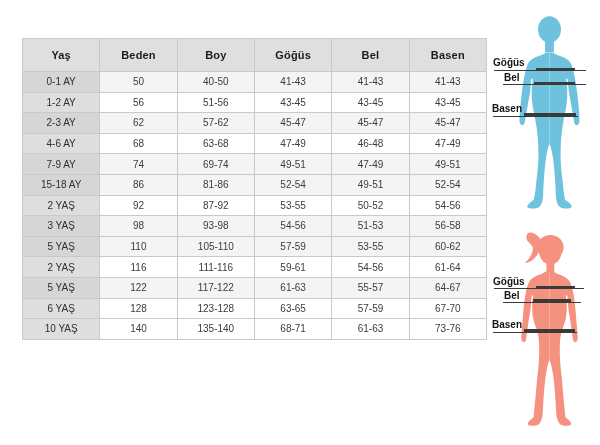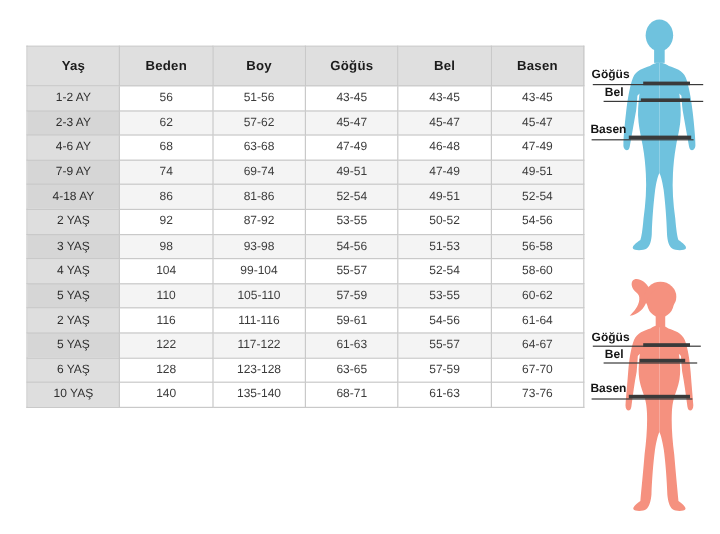--- a/index.html
+++ b/index.html
@@ -41,20 +41,28 @@
       <tr>
           <th>Yaş</th>
           <th>Beden</th>
           <th>Boy</th>
           <th>Göğüs</th>
           <th>Bel</th>
           <th>Basen</th>
         </tr>
     </thead>
     <tbody>
+        <tr class="alt">
+          <td class="age">0-1 AY</td>
+          <td>50</td>
+          <td>40-50</td>
+          <td>41-43</td>
+          <td>41-43</td>
+          <td>41-43</td>
+        </tr>
         <tr>
           <td class="age">1-2 AY</td>
           <td>56</td>
           <td>51-56</td>
           <td>43-45</td>
           <td>43-45</td>
           <td>43-45</td>
         </tr>
         <tr class="alt">
           <td class="age">2-3 AY</td>
@@ -74,21 +82,21 @@
         </tr>
         <tr class="alt">
           <td class="age">7-9 AY</td>
           <td>74</td>
           <td>69-74</td>
           <td>49-51</td>
           <td>47-49</td>
           <td>49-51</td>
         </tr>
         <tr class="alt">
-          <td class="age">4-18 AY</td>
+          <td class="age">15-18 AY</td>
           <td>86</td>
           <td>81-86</td>
           <td>52-54</td>
           <td>49-51</td>
           <td>52-54</td>
         </tr>
         <tr>
           <td class="age">2 YAŞ</td>
           <td>92</td>
           <td>87-92</td>
@@ -96,28 +104,20 @@
           <td>50-52</td>
           <td>54-56</td>
         </tr>
         <tr class="alt">
           <td class="age">3 YAŞ</td>
           <td>98</td>
           <td>93-98</td>
           <td>54-56</td>
           <td>51-53</td>
           <td>56-58</td>
-        </tr>
-        <tr>
-          <td class="age">4 YAŞ</td>
-          <td>104</td>
-          <td>99-104</td>
-          <td>55-57</td>
-          <td>52-54</td>
-          <td>58-60</td>
         </tr>
         <tr class="alt">
           <td class="age">5 YAŞ</td>
           <td>110</td>
           <td>105-110</td>
           <td>57-59</td>
           <td>53-55</td>
           <td>60-62</td>
         </tr>
         <tr>

